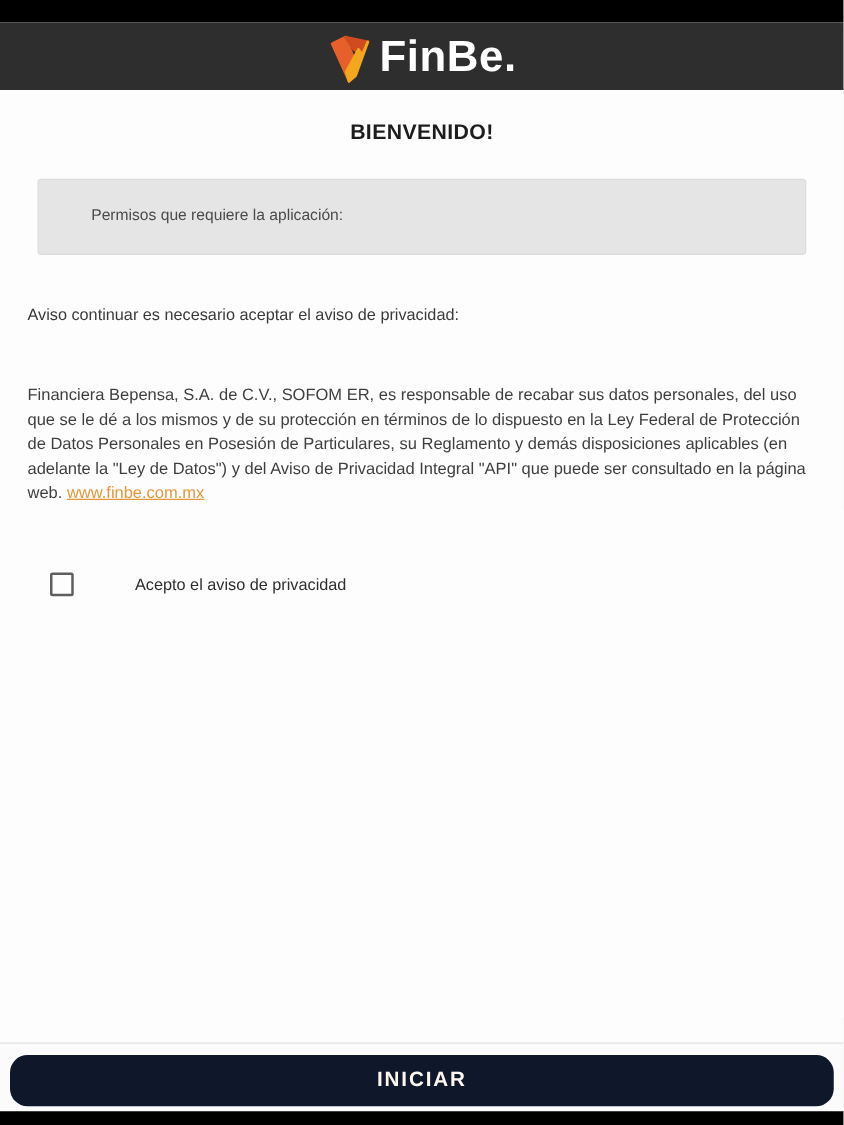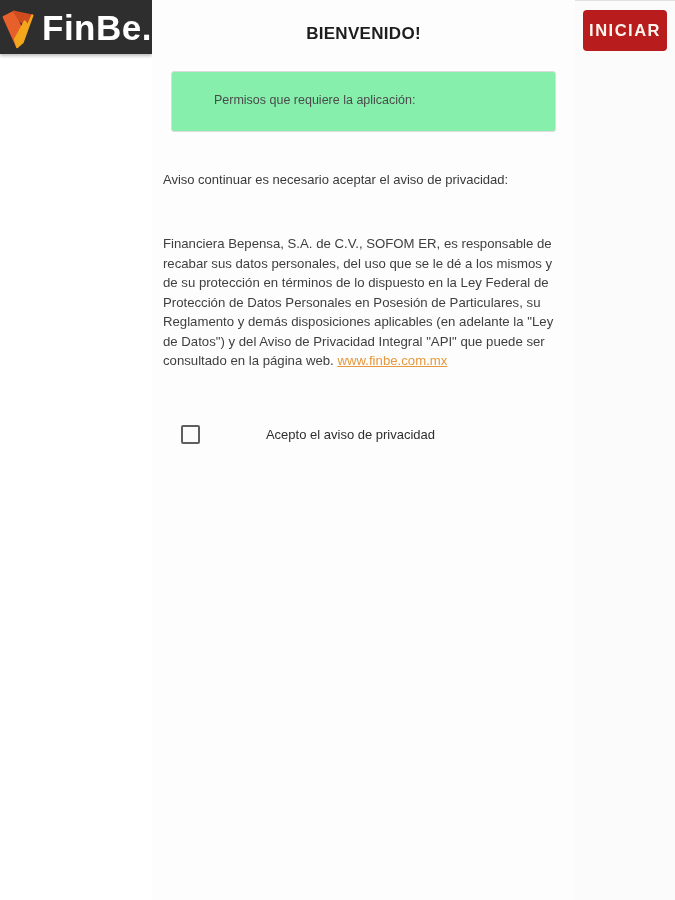--- a/index.html
+++ b/index.html
@@ -1,67 +1,67 @@
 <!DOCTYPE html>
 <html><head>
 <meta charset="utf-8">
 <style>
   html,body{margin:0;padding:0;background:#e9e9e9;}
   .screen{
     width:675px;height:900px;margin:0 auto;background:#ffffff;
-    display:flex;flex-direction:row;overflow:hidden;position:relative;
+    display:flex;flex-direction:column;overflow:hidden;position:relative;
     font-family:"Liberation Sans", sans-serif;
   }
   
   .status-bar{height:18px;background:#000000;flex:0 0 auto;}
   .app-bar{
     height:54px;background:#2e2e2e;flex:0 0 auto;
     display:flex;align-items:center;justify-content:center;gap:6px;
     box-shadow:0 2px 3px rgba(0,0,0,.25);
   }
   .logo-mark{width:36px;height:40px;margin-top:4px;}
   .brand{color:#ffffff;font-size:35px;font-weight:700;letter-spacing:.5px;line-height:1;}
   
-  .content{flex:1 1 auto;background:#fdfdfd;padding:0 11px;box-sizing:border-box;}
+  .content{flex:1 1 auto;background:#fdfdfd;padding:0 22px;box-sizing:border-box;}
   .title{
     text-align:center;font-size:17px;font-weight:700;color:#1d1d1d;
     margin:24px 0 0 0;letter-spacing:.3px;
   }
   .subtitle{
     text-align:center;font-size:12.6px;font-weight:700;color:#222222;
     margin:19px auto 0 auto;max-width:640px;line-height:1.35;
   }
   .perm-card{
-    margin:27px 8px 0 8px;background:#86efac;border:1px solid #dcdcdc;
+    margin:27px 8px 0 8px;background:#e5e5e5;border:1px solid #dcdcdc;
     border-radius:3px;padding:21px 16px 24px 22px;box-sizing:border-box;
   }
   .perm-heading{font-size:12.5px;color:#4b4b4b;margin:0 0 0 20px;}
   .perm-row{display:flex;align-items:center;margin-top:25px;}
   .perm-icon{width:19px;height:19px;flex:0 0 auto;margin-left:1px;}
   .perm-label{font-size:13px;color:#3c3c3c;margin-left:51px;}
   .instruction{font-size:13px;color:#3a3a3a;margin:40px 0 0 0;}
   .notice{
     font-size:13.2px;color:#3f3f3f;line-height:19.5px;margin:47px 0 16px 0;
     max-width:650px;
   }
   .notice a{color:#e5983b;text-decoration:underline;cursor:pointer;}
   .consent-row{display:flex;align-items:center;margin:54px 0 0 18px;}
   .checkbox{
     width:15px;height:15px;border:2px solid #5f5f5f;border-radius:2px;
     background:#fdfdfd;flex:0 0 auto;cursor:pointer;
   }
-  .consent-label{font-size:13px;color:#2e2e2e;margin-left:66px;}
+  .consent-label{font-size:13px;color:#2e2e2e;margin-left:49px;}
   
   .footer{
     flex:0 0 auto;background:#fbfbfb;border-top:1px solid #e2e2e2;
     padding:9px 8px 4px 8px;
   }
   .start-btn{
-    display:block;width:100%;height:41px;border:none;border-radius:4px;
-    background:#b91c1c;color:#fdf6ef;font-family:"Liberation Sans",sans-serif;
+    display:block;width:100%;height:41px;border:none;border-radius:14px;
+    background:#0f172a;color:#fdf6ef;font-family:"Liberation Sans",sans-serif;
     font-size:16.5px;font-weight:700;letter-spacing:1.5px;cursor:pointer;
   }
   .nav-bar{height:11px;background:#000000;flex:0 0 auto;}
 </style>
 </head>
 <body>
 
 <div class="screen">
 
   <div class="status-bar"></div>

